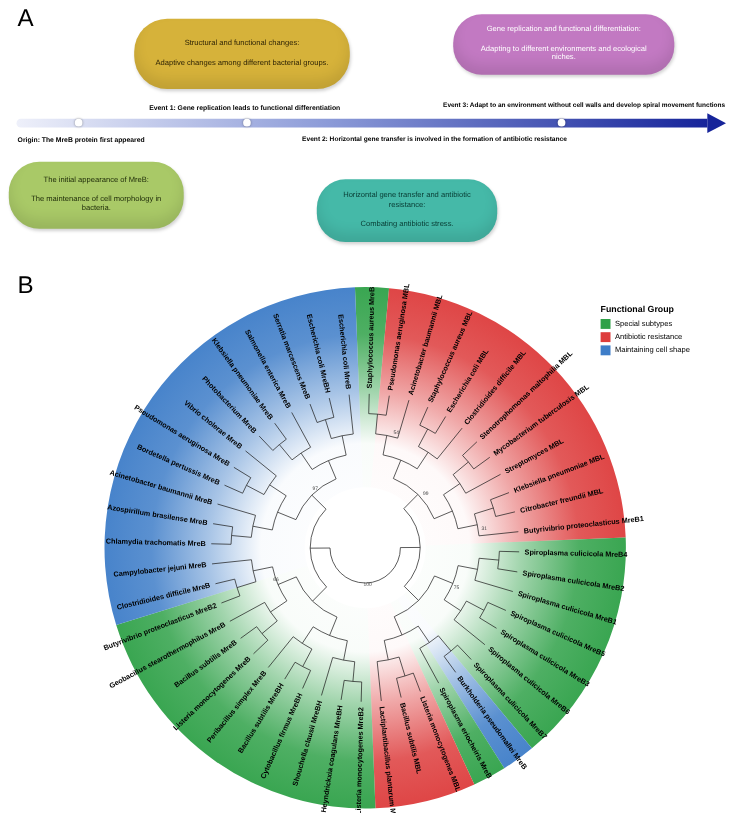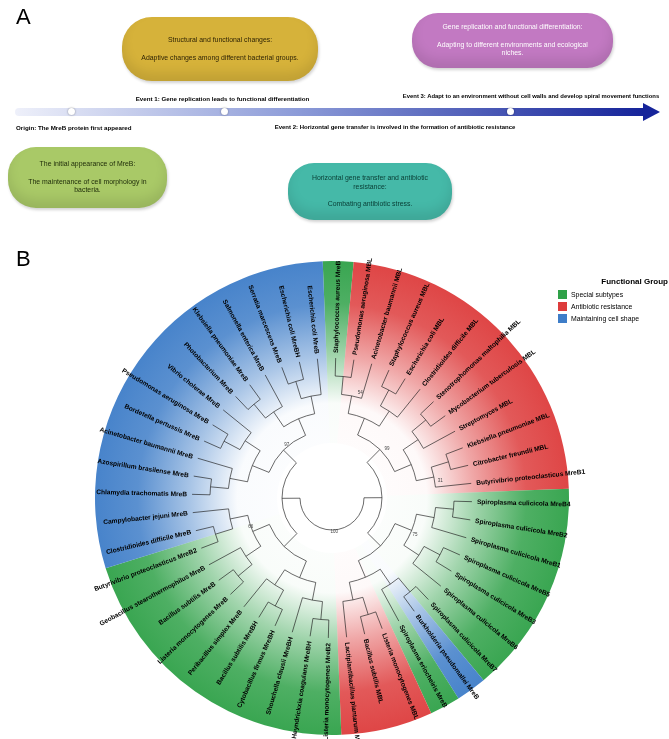--- a/index.html
+++ b/index.html
@@ -34,21 +34,21 @@
                 border-top:9px solid transparent; border-bottom:9px solid transparent;
                 border-left:17px solid #16249a; }
   .tl-dot { position:absolute; top:108px; width:7px; height:7px; border-radius:50%;
             background:#ffffff; box-shadow:0 0 2px rgba(0,0,0,0.45); }
   #dot-origin { left:68px; } #dot-evt1 { left:221px; } #dot-evt3 { left:507px; }
 
   
   #tree-wrap { position:absolute; left:0; top:239px; width:669px; height:500px; }
   #tree-svg { overflow:visible; }
 
-  #legend { position:absolute; left:558px; top:277px; width:110px; z-index:2;text-align:right; }
+  #legend { position:absolute; left:546px; top:277px; width:110px; z-index:2; }
   #legend-title { font-size:8px; font-weight:bold; color:#000; margin-bottom:4px; }
   .legend-item { display:flex; align-items:center; gap:4px; margin-top:3px; }
   .legend-swatch { width:9px; height:9px; flex:0 0 9px; }
   .legend-label { font-size:6.9px; color:#000; }
 </style>
 </head>
 <body>
 
 <div class="page">
 

